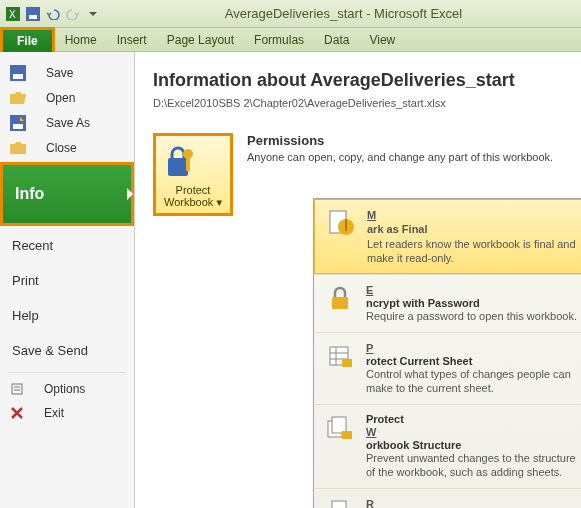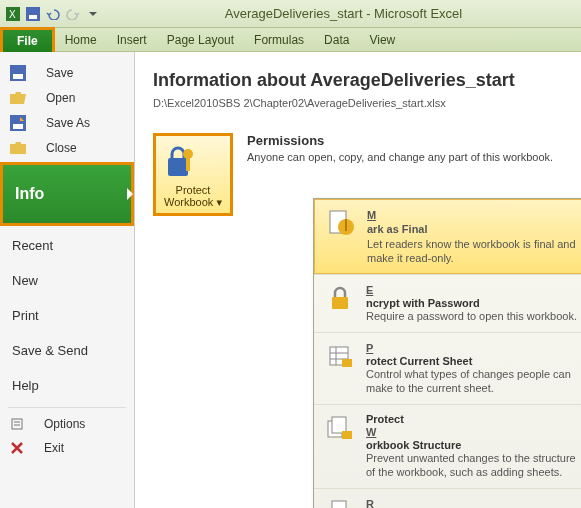--- a/index.html
+++ b/index.html
@@ -121,30 +121,27 @@
         <svg width="16" height="14">
           <path d="M0 3 l5 0 l1 -2 l5 0 l0 2 l5 0 l0 10 l-16 0 z" fill="#e8c050"></path>
         </svg>
         <span>Close</span>
       </div>
     <div class="side-info"><span>Info</span></div>
     <div class="side-item big">
         <span>Recent</span>
       </div>
     <div class="side-item big">
-        <span>New</span>
-      </div>
-    <div class="side-item big">
         <span>Print</span>
       </div>
     <div class="side-item big">
+        <span>Help</span>
+      </div>
+    <div class="side-item big">
         <span>Save &amp; Send</span>
-      </div>
-    <div class="side-item big">
-        <span>Help</span>
       </div>
     <div class="side-sep"></div>
     <div class="side-item">
         <svg width="14" height="14">
           <rect x="2" y="2" width="10" height="10" fill="none" stroke="#777"></rect>
           <line x1="4" y1="5" x2="10" y2="5" stroke="#777"></line>
           <line x1="4" y1="8" x2="10" y2="8" stroke="#777"></line>
         </svg>
         <span>Options</span>
       </div>

